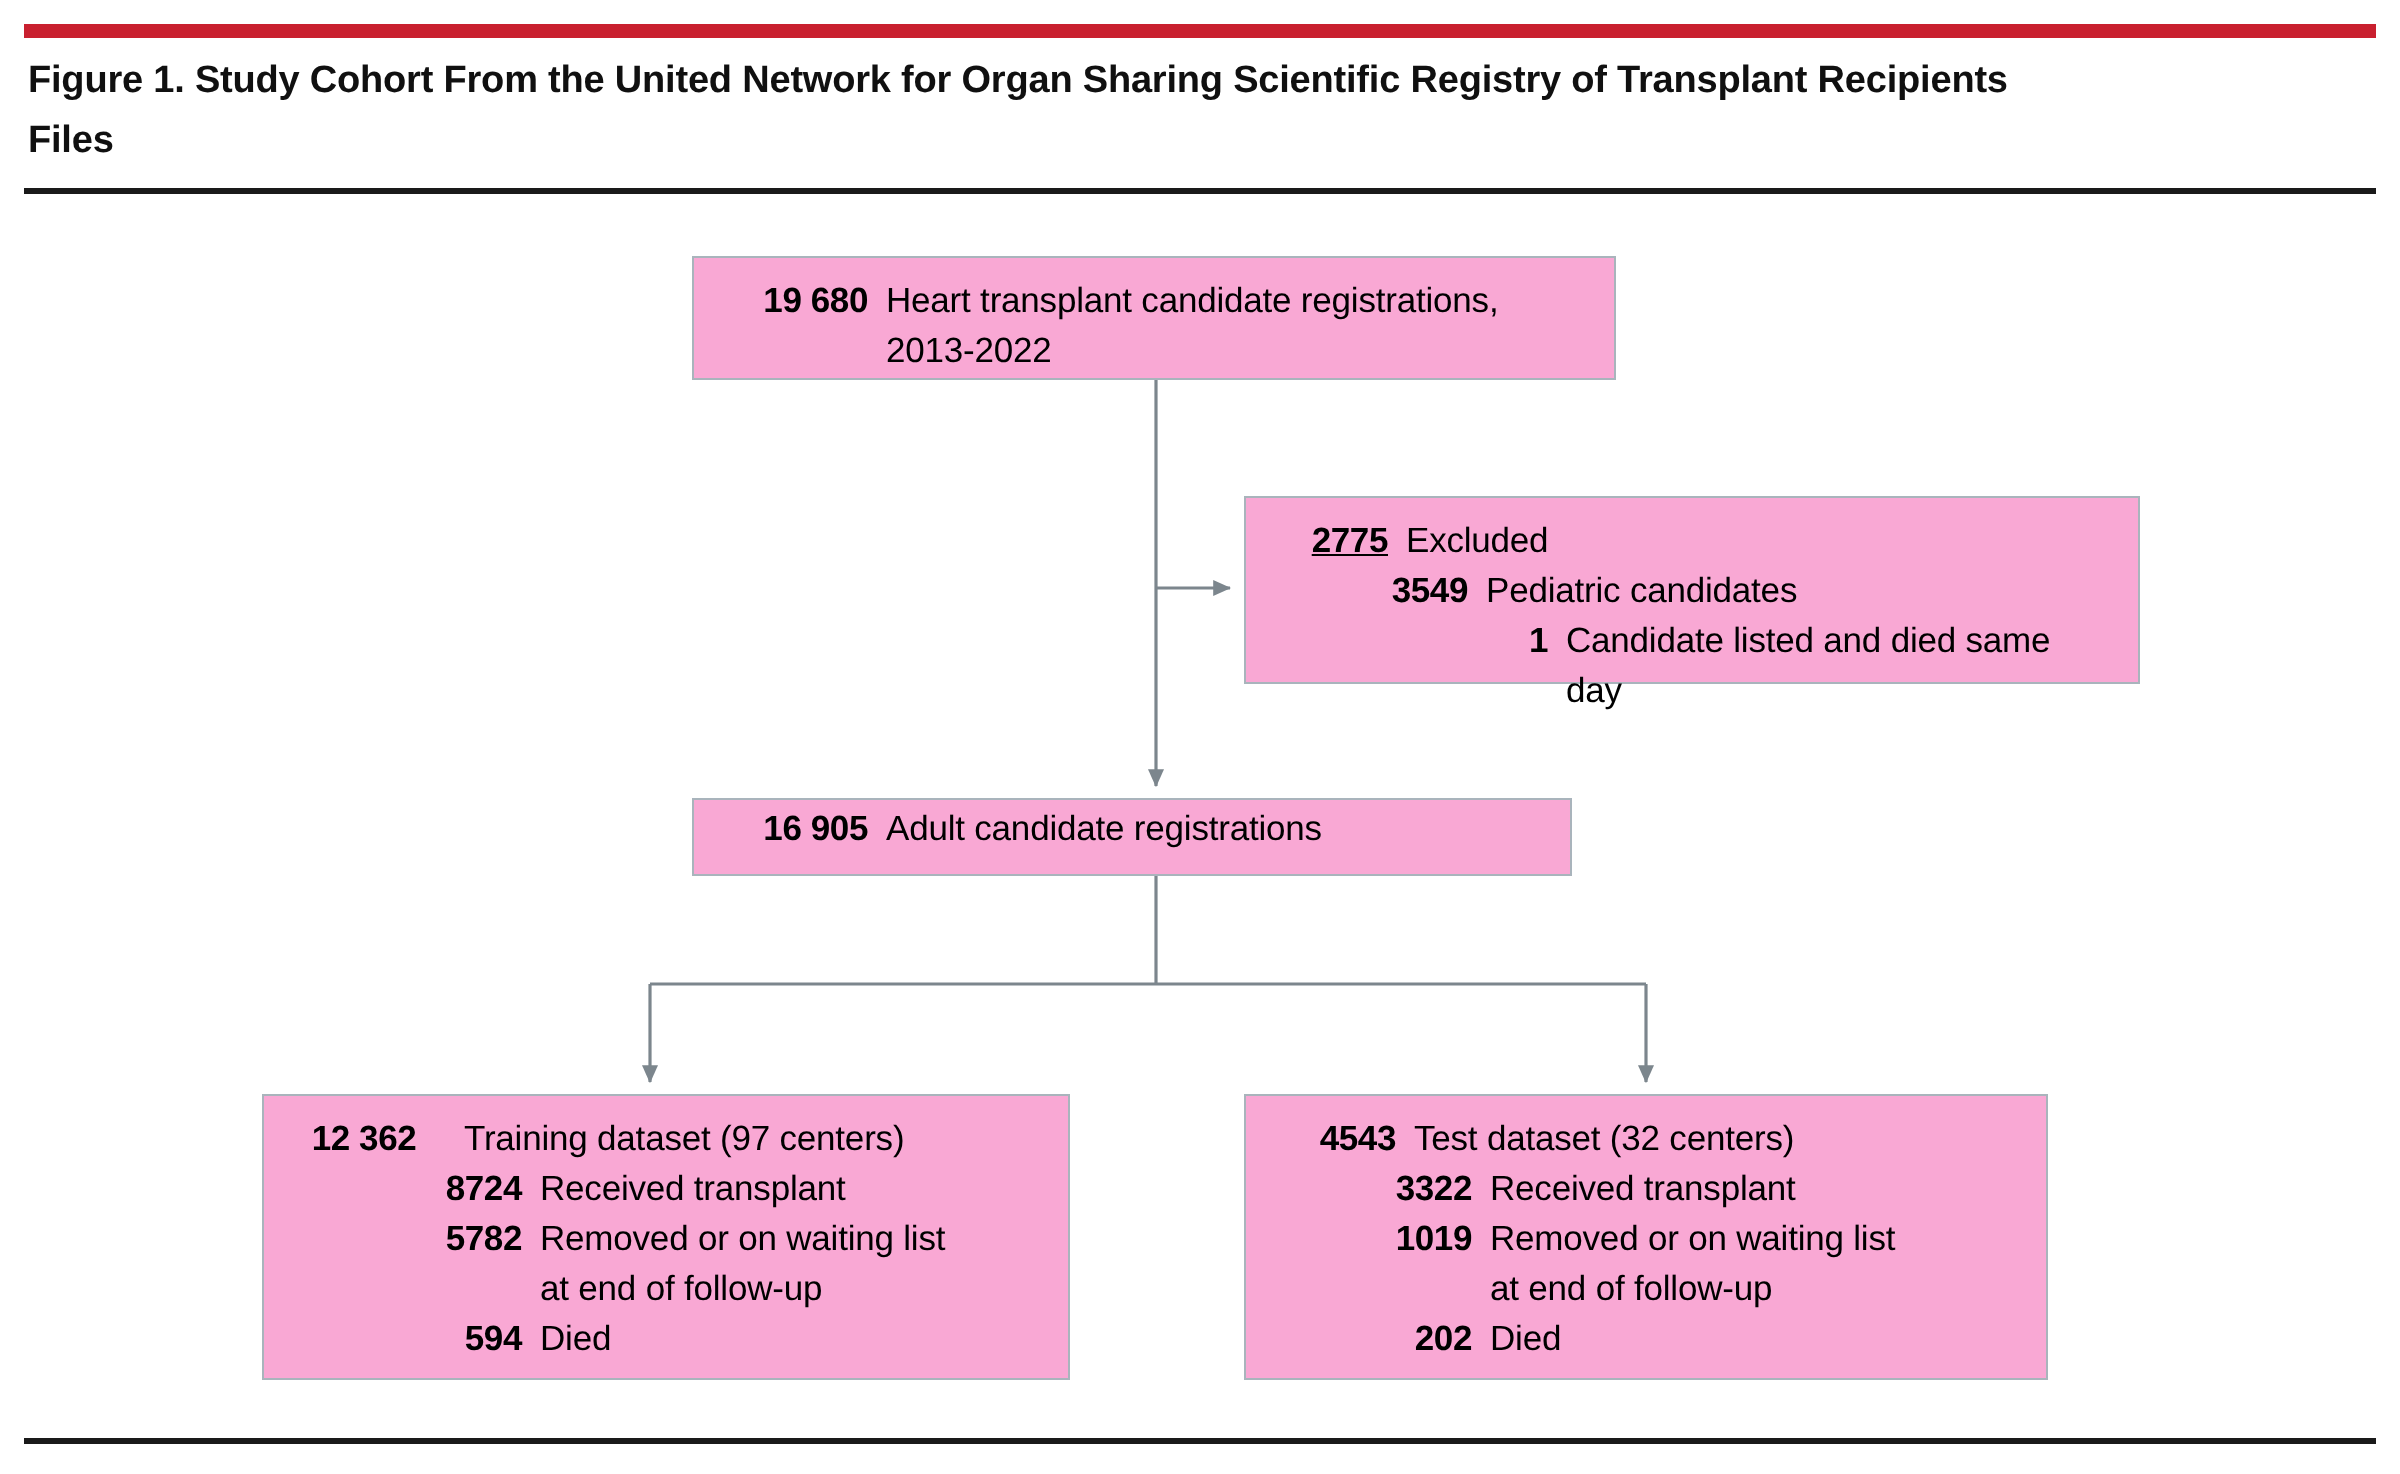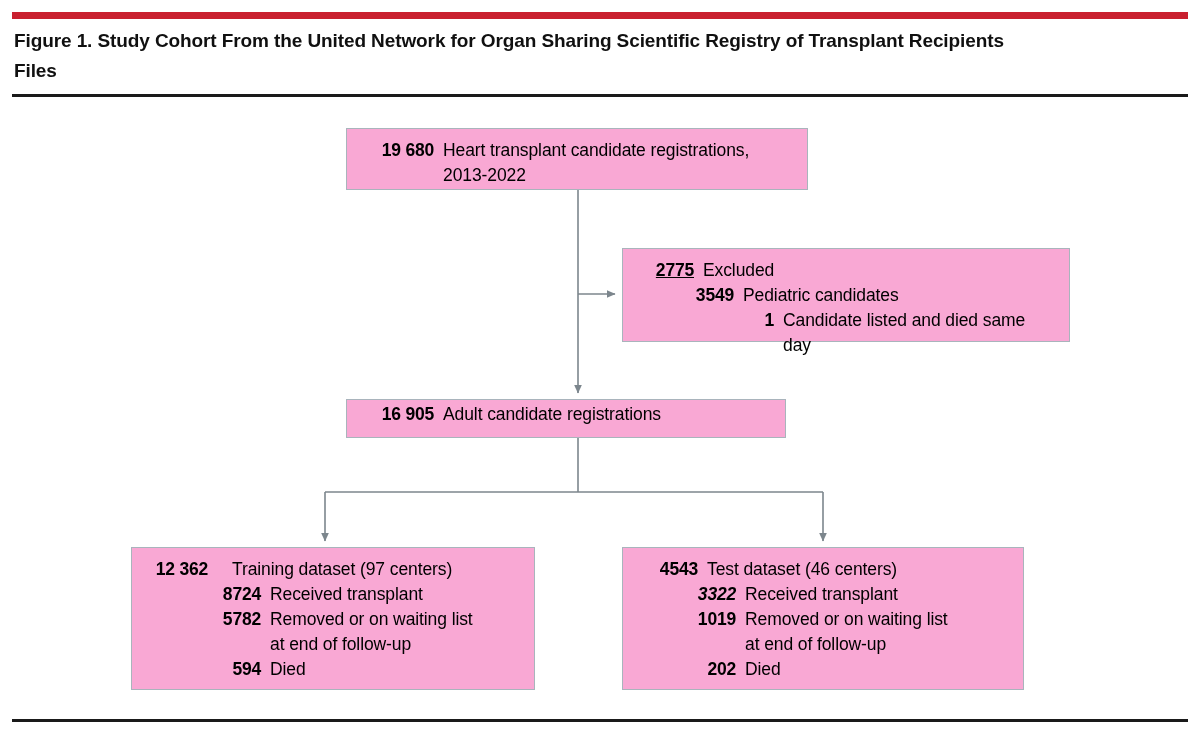--- a/index.html
+++ b/index.html
@@ -112,21 +112,21 @@
   #node-excluded .row-0 .num { width: 62px; text-decoration: underline; }
   #node-excluded .row-1 .num { width: 102px; }
   #node-excluded .row-2 .num { width: 142px; }
 
   #node-training .row-0 .num { width: 82px; text-align: center; }
   #node-training .row-1 .num { width: 120px; }
   #node-training .row-2 .num { width: 120px; }
   #node-training .row-3 .num { width: 120px; }
 
   #node-test .row-0 .num { width: 66px; }
-  #node-test .row-1 .num { width: 104px; font-style: italic; }
+  #node-test .row-1 .num { width: 104px; }
   #node-test .row-2 .num { width: 104px; }
   #node-test .row-3 .num { width: 104px; }
 
   
   #node-registrations {
     left: 346px; top: 128px; width: 462px; height: 62px;
   }
   #node-excluded {
     left: 622px; top: 248px; width: 448px; height: 94px;
   }
@@ -218,21 +218,21 @@
       </div>
       <div class="row row-3">
         <span class="num">594</span>
         <span class="txt">Died</span>
       </div>
     </div>
 
     <div class="node" id="node-test">
       <div class="row row-0">
         <span class="num">4543</span>
-        <span class="txt">Test dataset (46 centers)</span>
+        <span class="txt">Test dataset (32 centers)</span>
       </div>
       <div class="row row-1">
         <span class="num">3322</span>
         <span class="txt">Received transplant</span>
       </div>
       <div class="row row-2">
         <span class="num">1019</span>
         <span class="txt">Removed or on waiting list
 at end of follow-up</span>
       </div>

